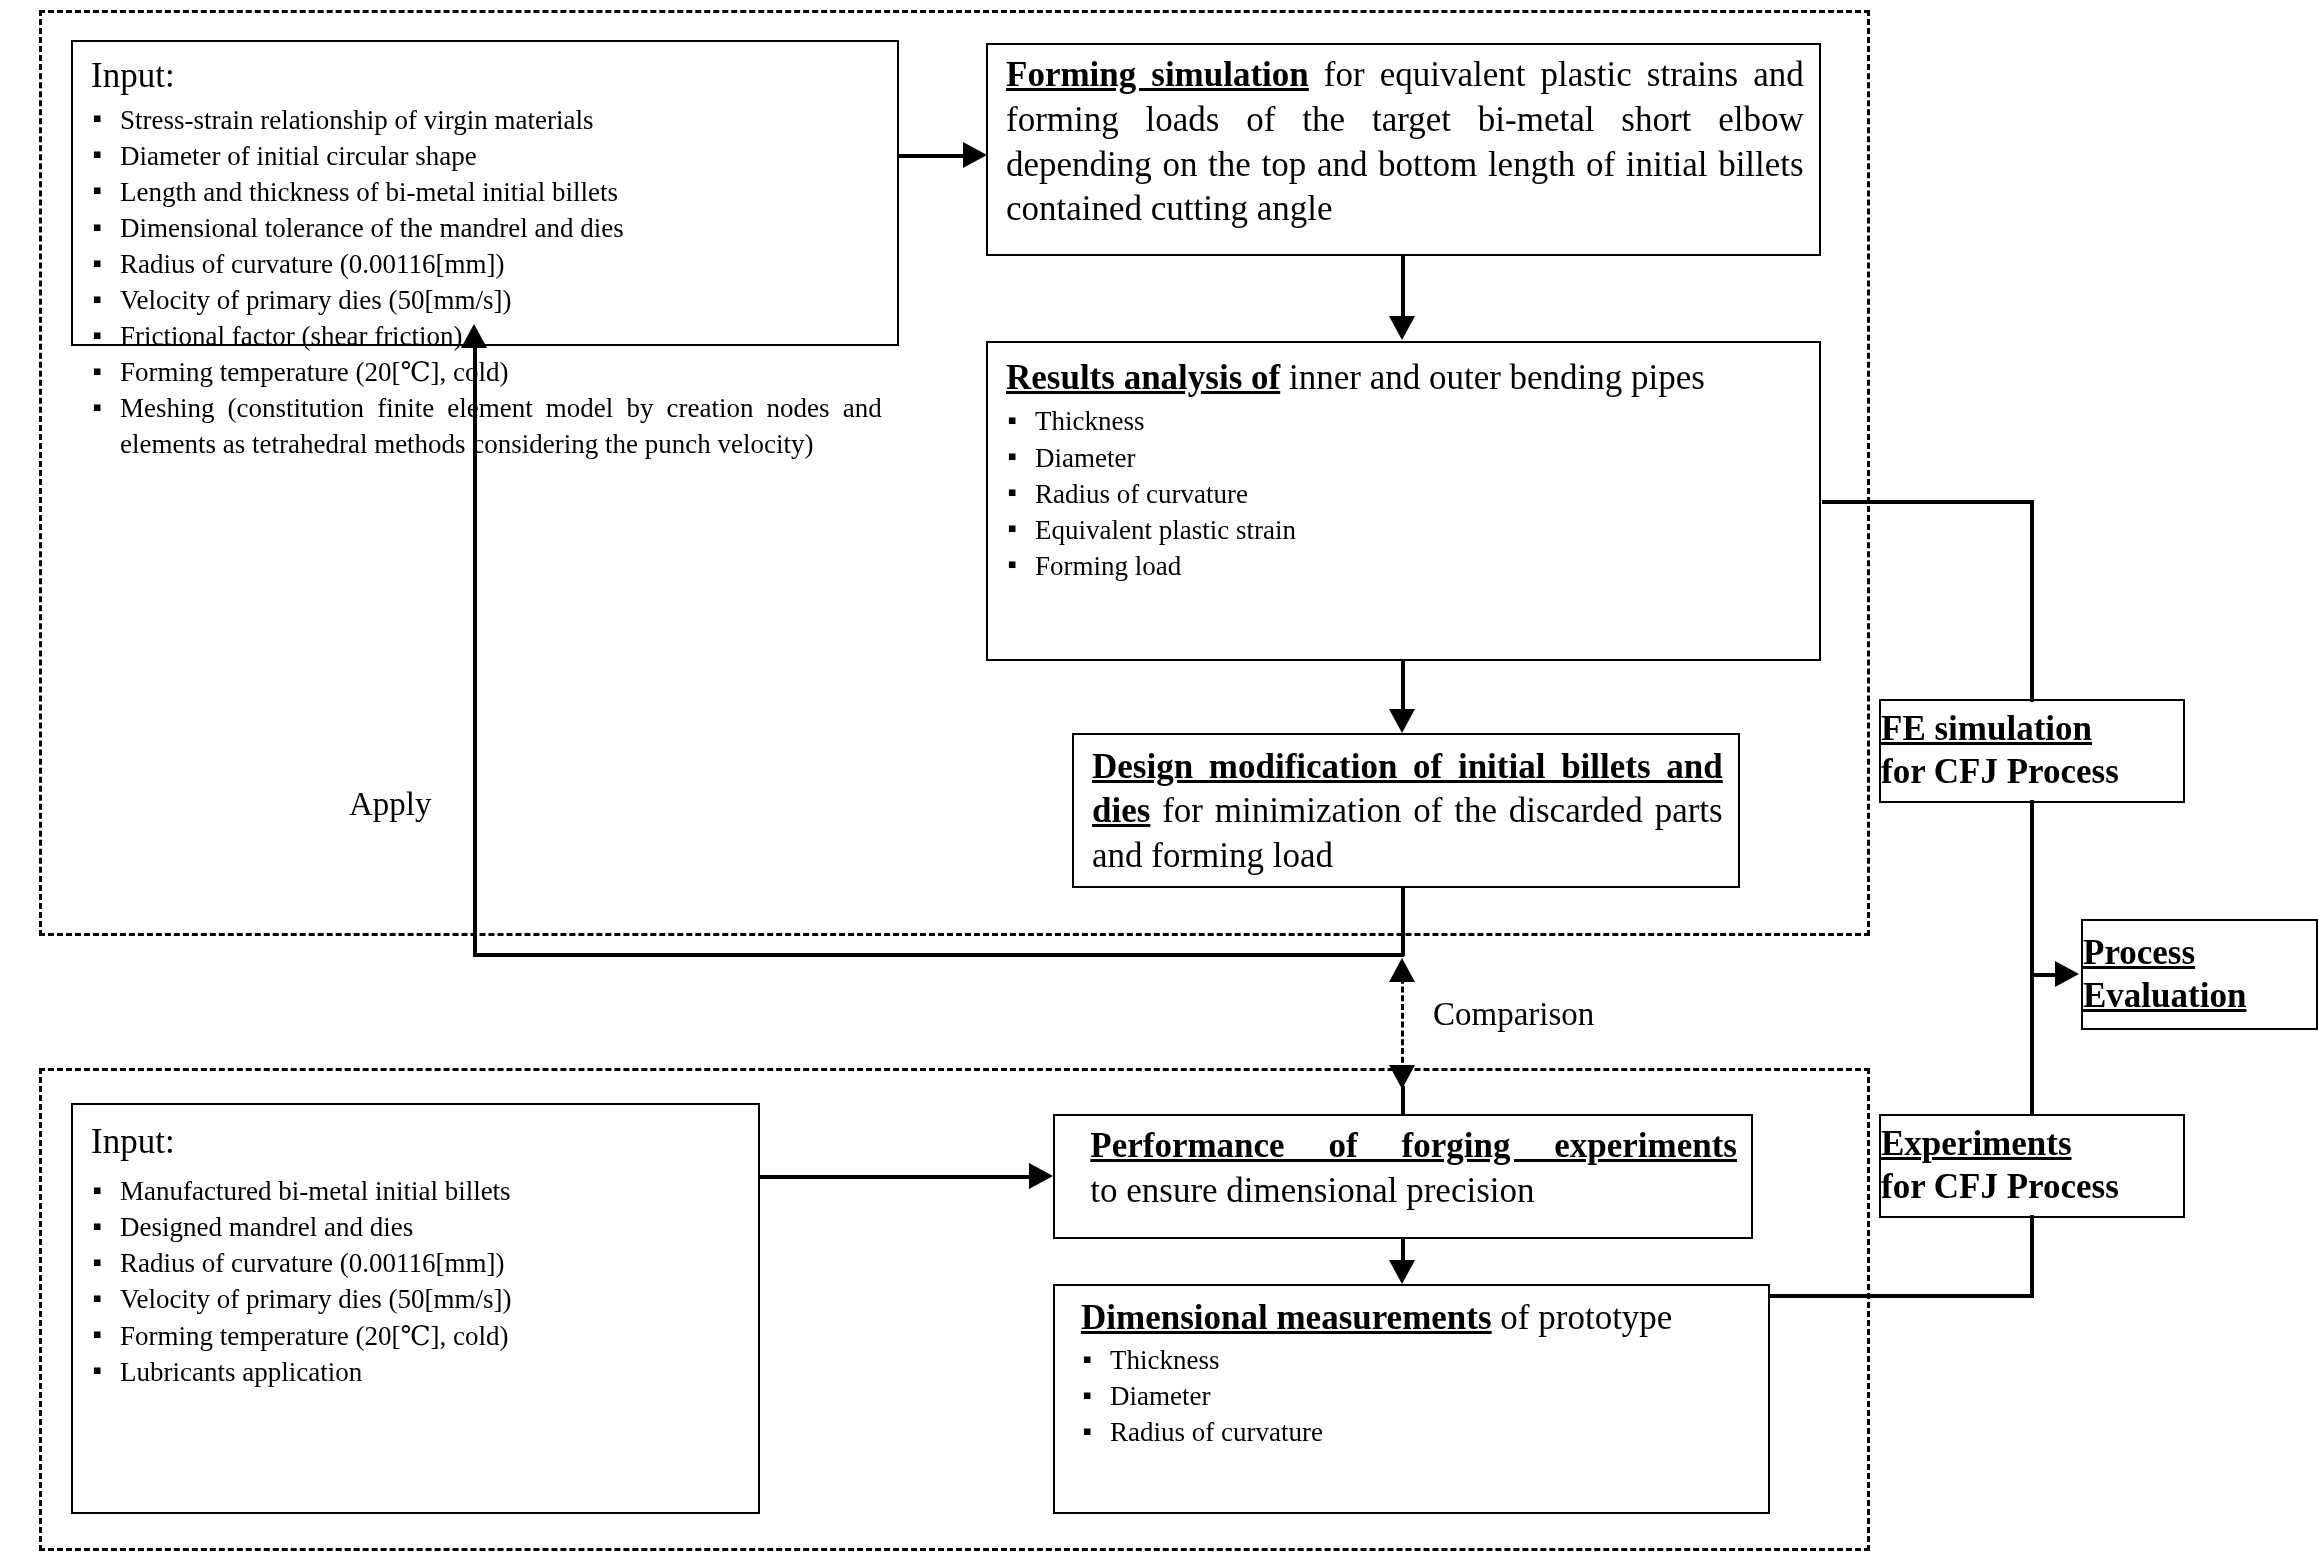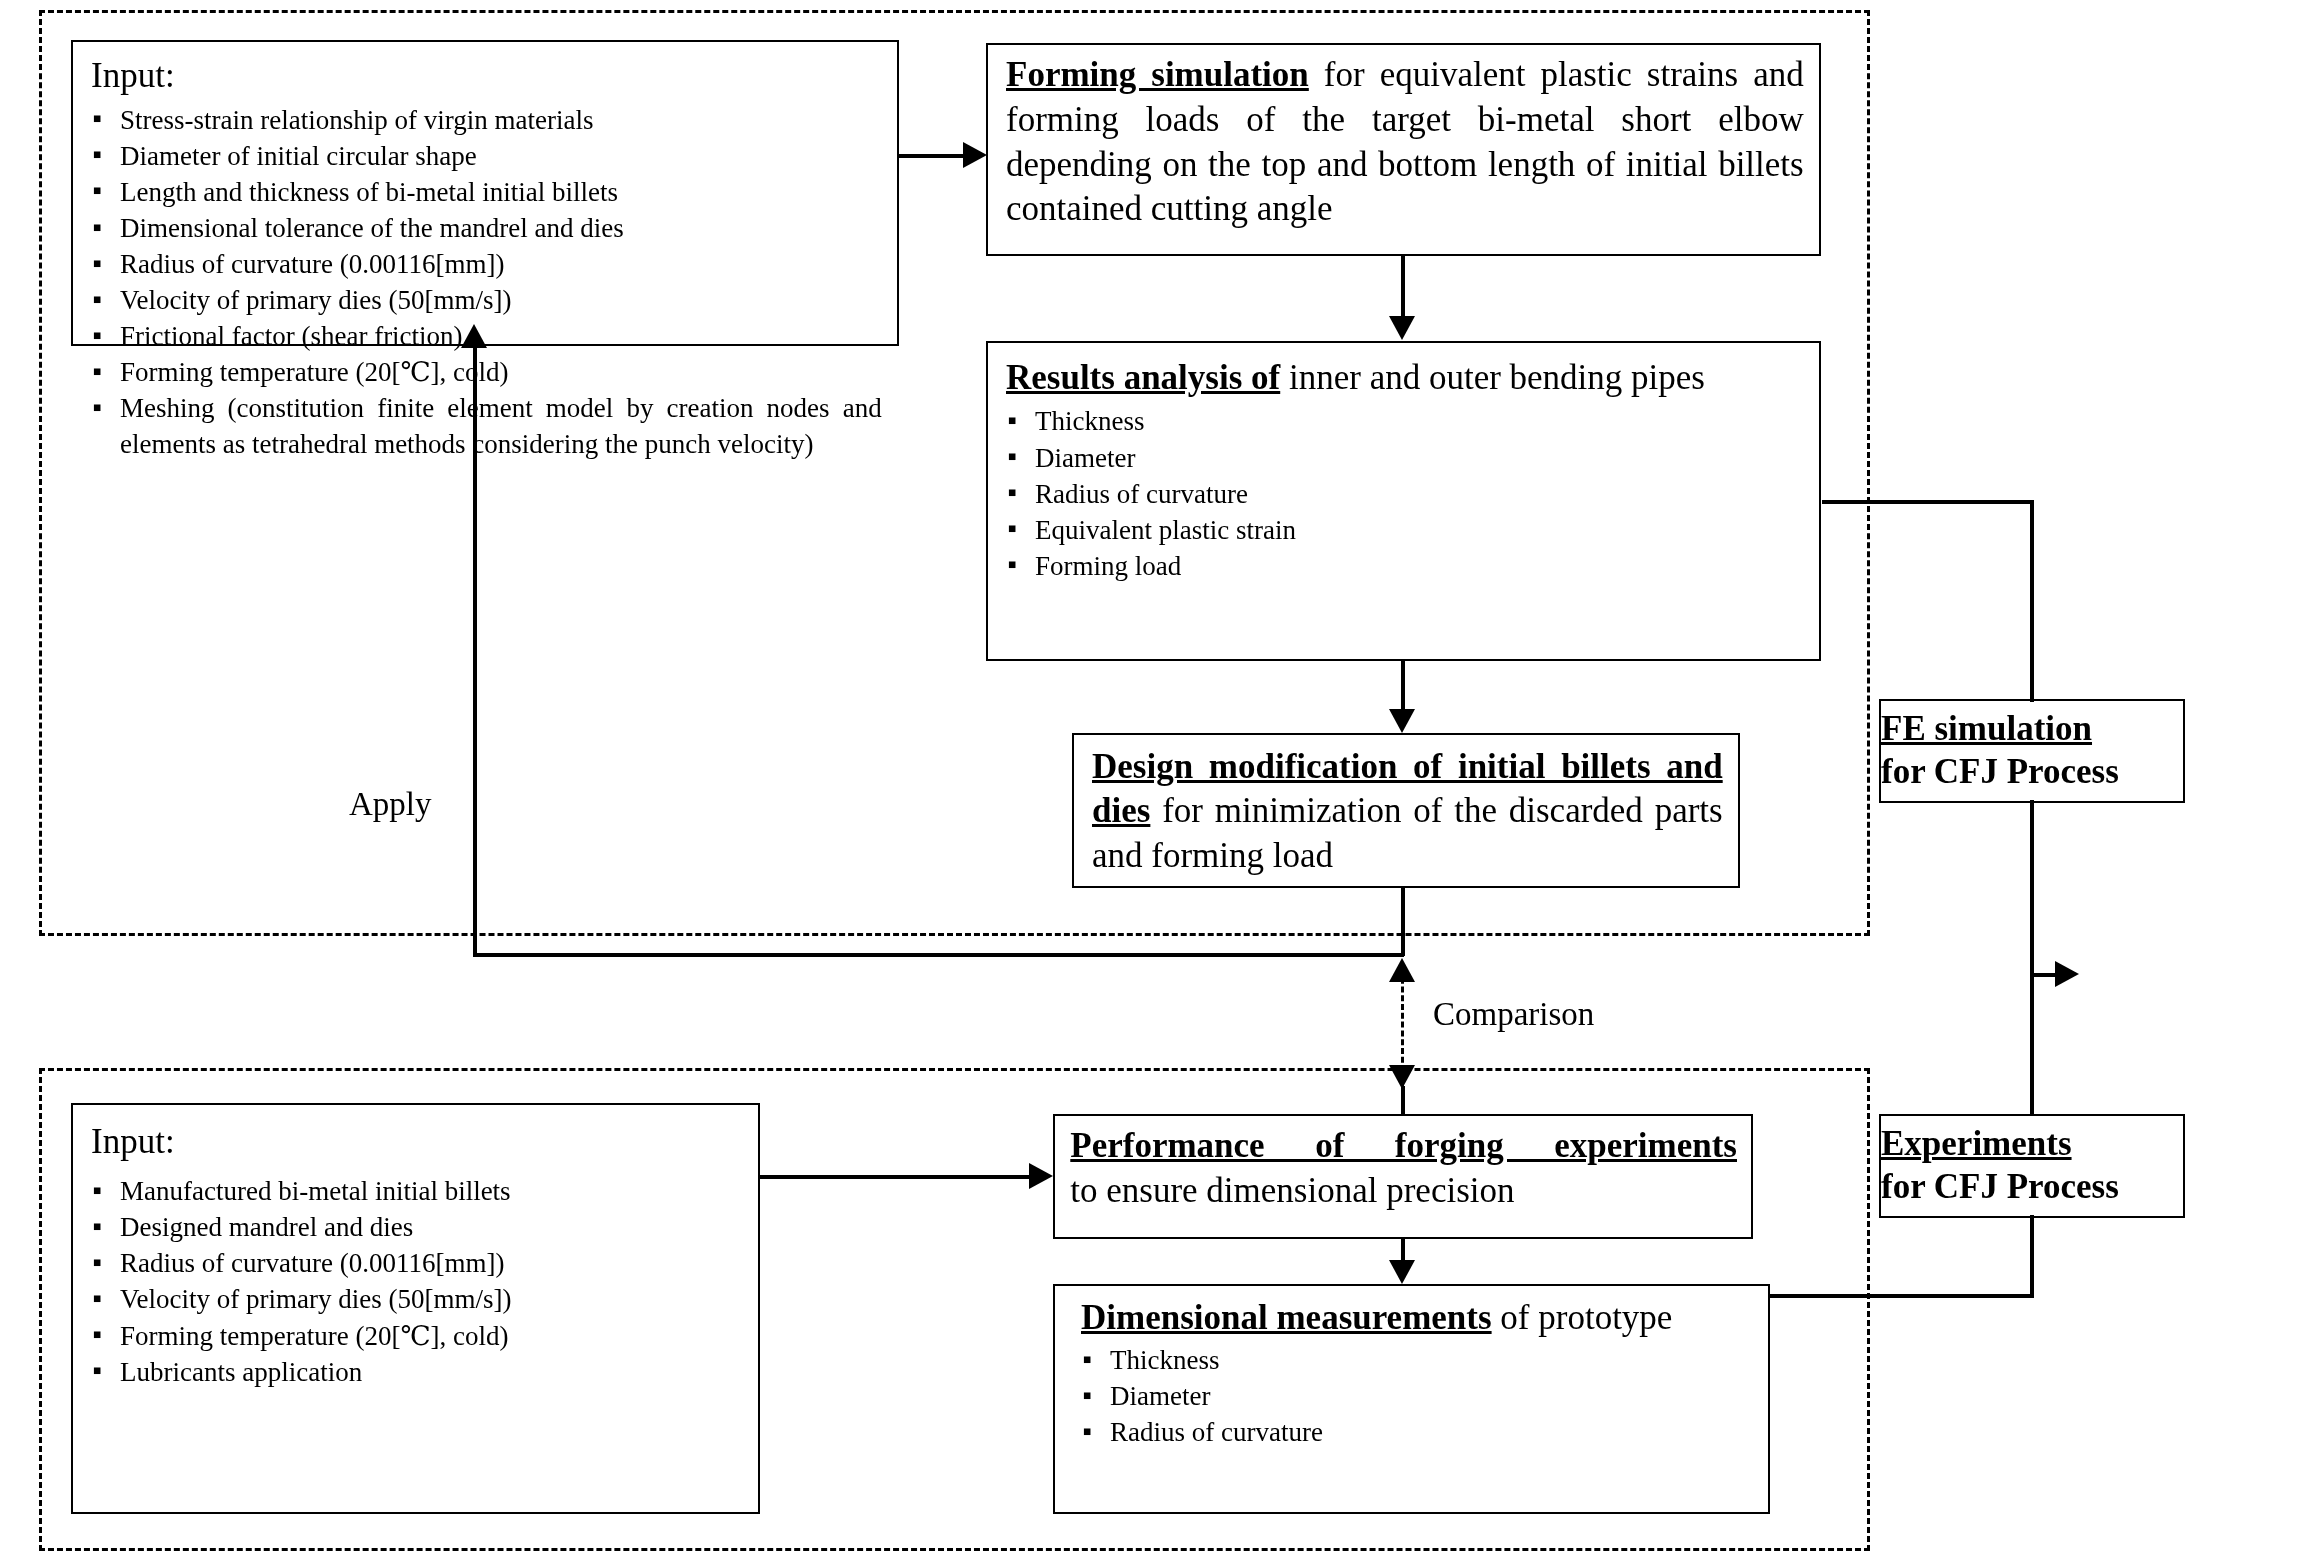--- a/index.html
+++ b/index.html
@@ -197,21 +197,21 @@
         <li>Manufactured bi-metal initial billets</li>
         <li>Designed mandrel and dies</li>
         <li>Radius of curvature (0.00116[mm])</li>
         <li>Velocity of primary dies (50[mm/s])</li>
         <li>Forming temperature (20[℃], cold)</li>
         <li>Lubricants application</li>
       </ul>
     </div>
   </div>
 
-  <div class="box" style="left:1053px; top:1114px; width:700px; height:125px;">
+  <div class="box" style="left:1053px; top:1114px; width:700px; height:125px;padding-left:20px;">
     <div class="box-inner" style="padding:8.4px 14px 7px 15.3px;">
       <p class="para" style="text-align:justify; text-align-last:justify;">
         <span class="lead">Performance of forging experiments</span>
       </p>
       <p class="para nojust">to ensure dimensional precision</p>
     </div>
   </div>
 
   <div class="box" style="left:1053px; top:1284px; width:717px; height:230px;padding-left:8px;">
     <div class="box-inner" style="padding-top:9.7px;">
@@ -224,20 +224,24 @@
         <li>Radius of curvature</li>
       </ul>
     </div>
   </div>
 
   <div class="label-box" style="left:1879px; top:699px; width:306px; height:104px;">
     <div class="u">FE simulation</div>
     <div>for CFJ Process</div>
   </div>
 
+  <div class="label-box" style="left:2081px; top:919px; width:237px; height:111px;">
+    <div class="u">Process</div>
+    <div class="u">Evaluation</div>
+  </div>
 
   <div class="label-box" style="left:1879px; top:1114px; width:306px; height:104px;">
     <div class="u">Experiments</div>
     <div>for CFJ Process</div>
   </div>
 
   <div class="hline" style="left:899px; top:154px; width:65px;"></div>
   <div class="arrow right" style="left:963px; top:142px;"></div>
 
   <div class="vline" style="left:1401px; top:256px; height:61px;"></div>

